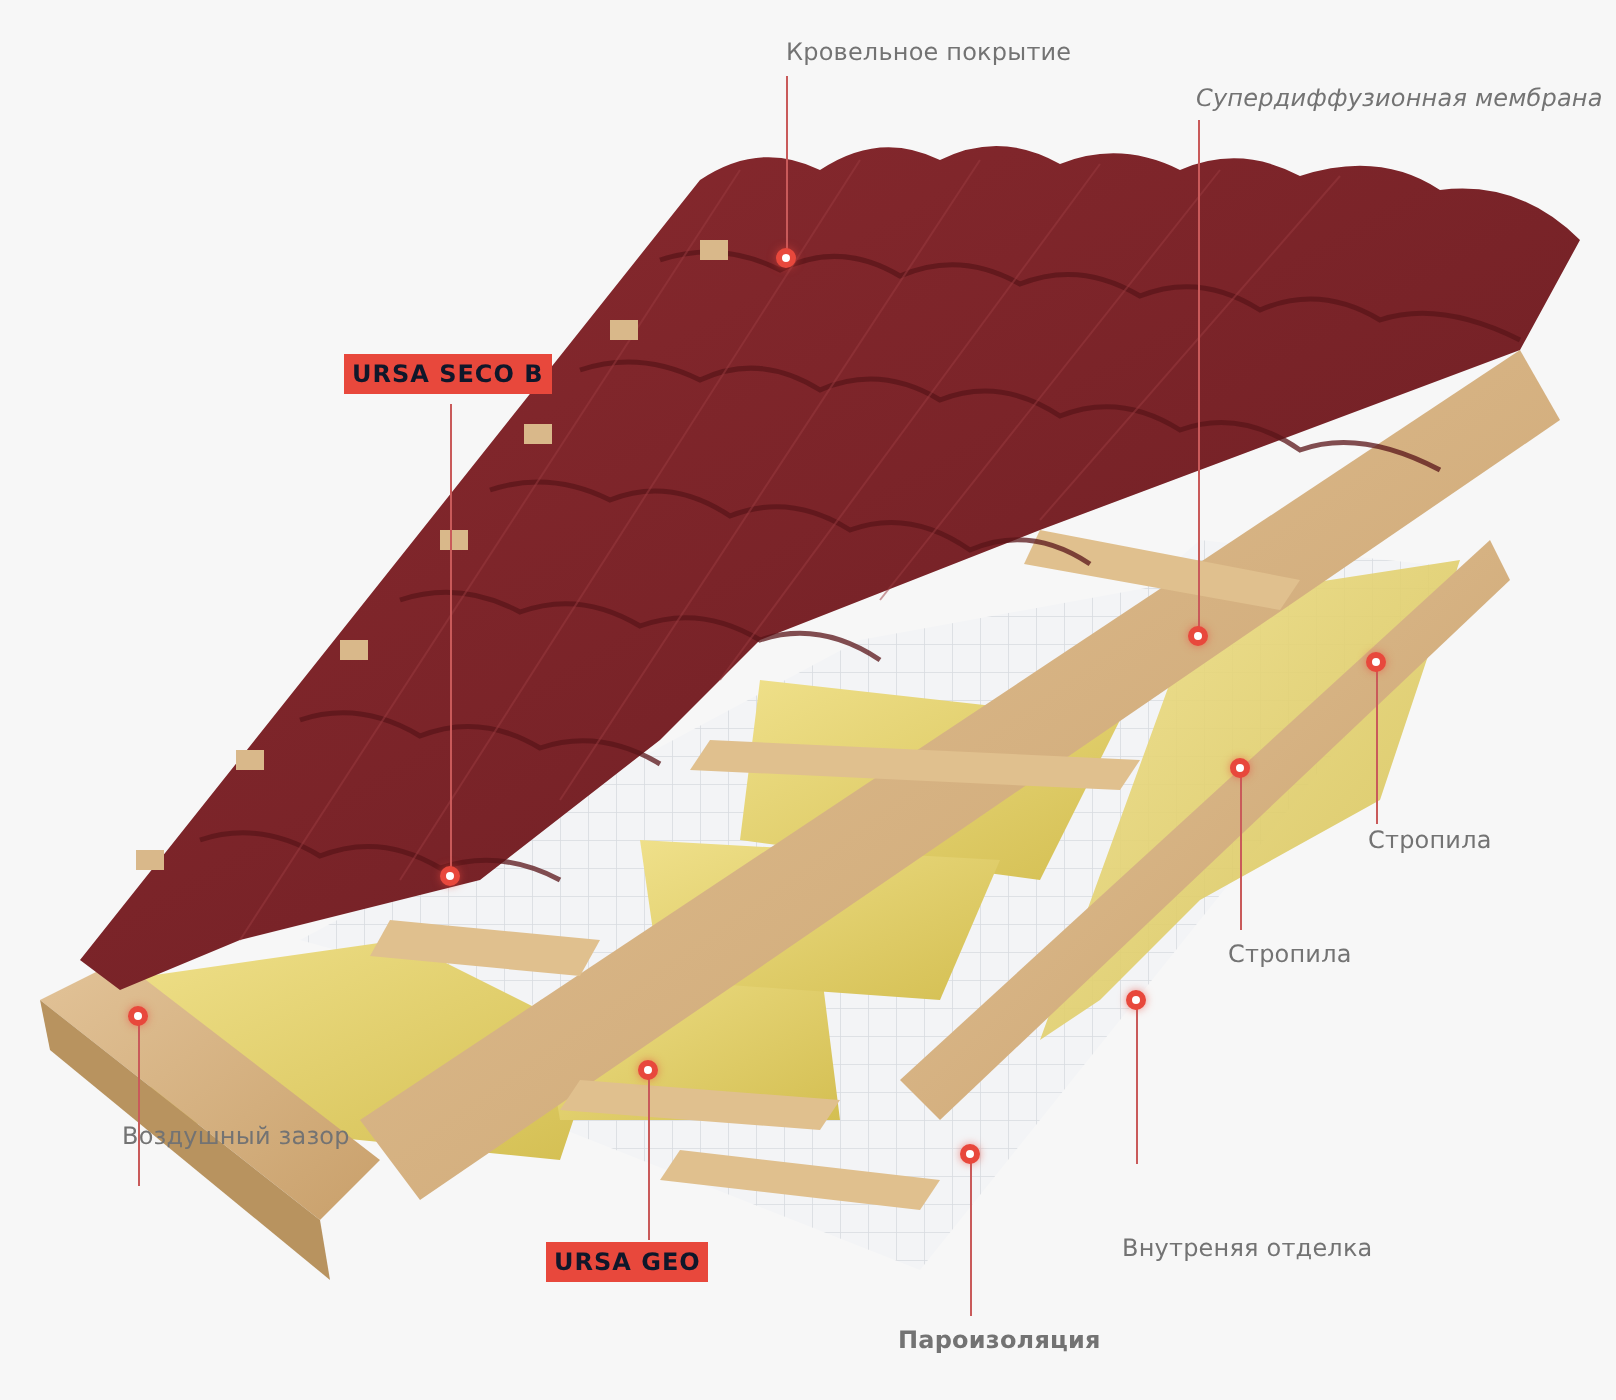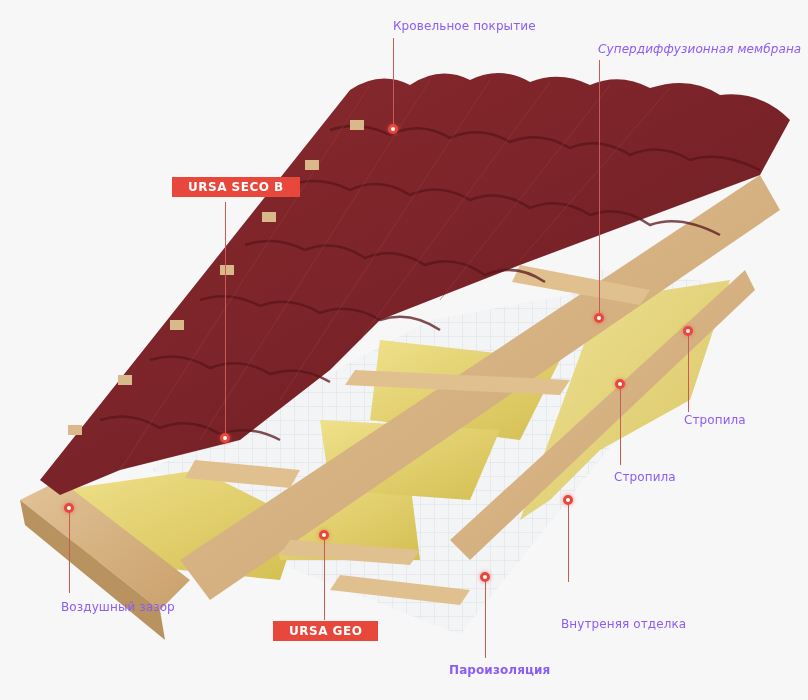--- a/index.html
+++ b/index.html
@@ -6,31 +6,31 @@
   body {
     width: 808px; height: 700px; overflow: hidden;
     background: #f7f7f7;
     font-family: "DejaVu Sans", sans-serif;
     position: relative;
   }
   #stage { position: absolute; left: 0; top: 0; width: 808px; height: 700px; }
   .label {
     position: absolute;
     font-size: 12px;
-    color: #8b5cf6;
+    color: #737373;
     white-space: nowrap;
     letter-spacing: 0.1px;
   }
   .badge {
     position: absolute;
     background: #e8483c;
-    color: #ffffff;
+    color: #0f172a;
     font-size: 12px;
     font-weight: bold;
-    padding: 3px 16px;
+    padding: 3px 4px;
     letter-spacing: 0.5px;
     white-space: nowrap;
   }
   .leader { position: absolute; width: 1px; background: #c95a5a; }
   .dot {
     position: absolute; width: 10px; height: 10px; border-radius: 50%;
     background: #fff; border: 3px solid #e8483c; box-sizing: border-box;
     box-shadow: 0 0 4px rgba(232,72,60,0.6);
   }
 </style>
@@ -131,18 +131,18 @@
   <div class="dot" style="left:319px;top:530px;"></div>
   <div class="dot" style="left:64px;top:503px;"></div>
 
   
   <div class="label" style="left:393px;top:19px;">Кровельное покрытие</div>
   <div class="label" style="left:598px;top:42px;font-style:italic;">Супердиффузионная мембрана</div>
   <div class="label" style="left:684px;top:413px;">Стропила</div>
   <div class="label" style="left:614px;top:470px;">Стропила</div>
   <div class="label" style="left:561px;top:585px;margin-top:32px;">Внутреняя отделка</div>
   <div class="label" style="left:449px;top:663px;font-weight:bold;">Пароизоляция</div>
-  <div class="label" style="left:61px;top:600px;">Воздушный зазор</div>
+  <div class="label" style="left:61px;top:561px;">Воздушный зазор</div>
 
   
   <div class="badge" style="left:172px;top:177px;">URSA SECO B</div>
   <div class="badge" style="left:273px;top:621px;">URSA GEO</div>
 </div>
 
 </body></html>

